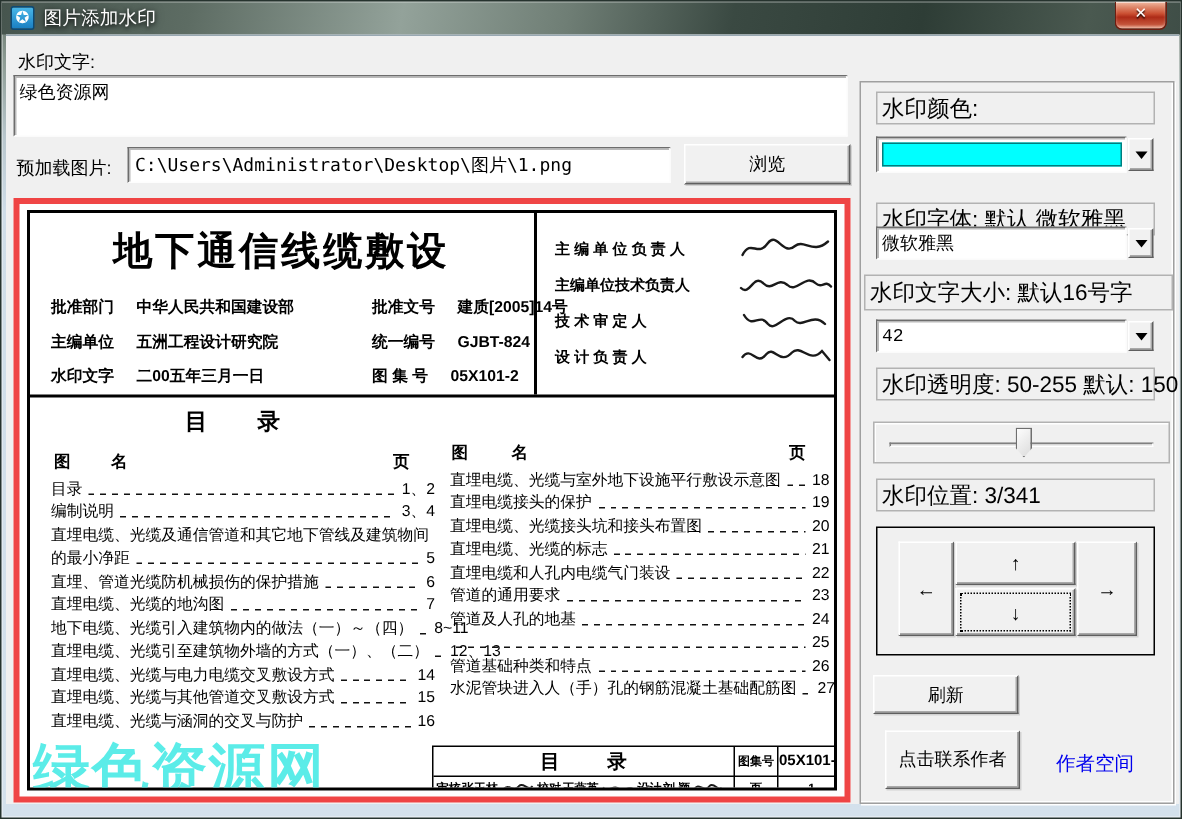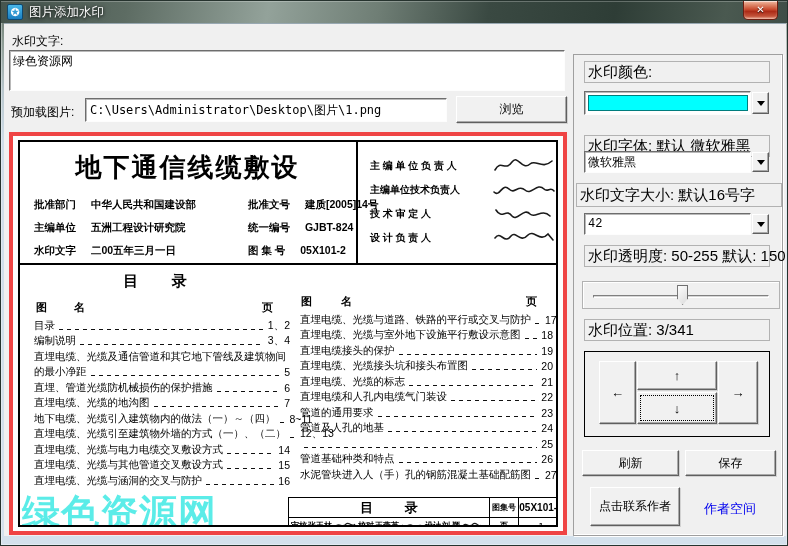--- a/index.html
+++ b/index.html
@@ -307,25 +307,20 @@
               <span class="leader"></span>
               <span class="toc-page">16</span>
             </div>
         </div>
 
         <div class="toc-colhead" style="left:281px; top:152px;">图</div>
         <div class="toc-colhead" style="left:321px; top:152px;">名</div>
         <div class="toc-colhead" style="left:506px; top:152px;">页</div>
 
         <div class="toc-col" style="left:280px; top:170px; width:253px;">
-          <div class="toc-row">
-              <span class="toc-name">直埋电缆、光缆与道路、铁路的平行或交叉与防护</span>
-              <span class="leader"></span>
-              <span class="toc-page">17</span>
-            </div>
           <div class="toc-row">
               <span class="toc-name">直埋电缆、光缆与室外地下设施平行敷设示意图</span>
               <span class="leader"></span>
               <span class="toc-page">18</span>
             </div>
           <div class="toc-row">
               <span class="toc-name">直埋电缆接头的保护</span>
               <span class="leader"></span>
               <span class="toc-page">19</span>
             </div>
@@ -449,20 +444,19 @@
           </div>
         <div class="btn arrow-btn arrow-down">
             <span>↓</span>
           </div>
         <div class="btn arrow-btn arrow-right">
             <span>→</span>
           </div>
       </div>
 
       <div class="btn refresh-btn">刷新</div>
-      <div class="btn save-btn">保存</div>
       <div class="btn contact-btn">点击联系作者</div>
       <div class="author-link" style="color: rgb(0, 0, 238);">作者空间</div>
 
     </div>
 
   </div>
 </div>
 
 </body></html>

